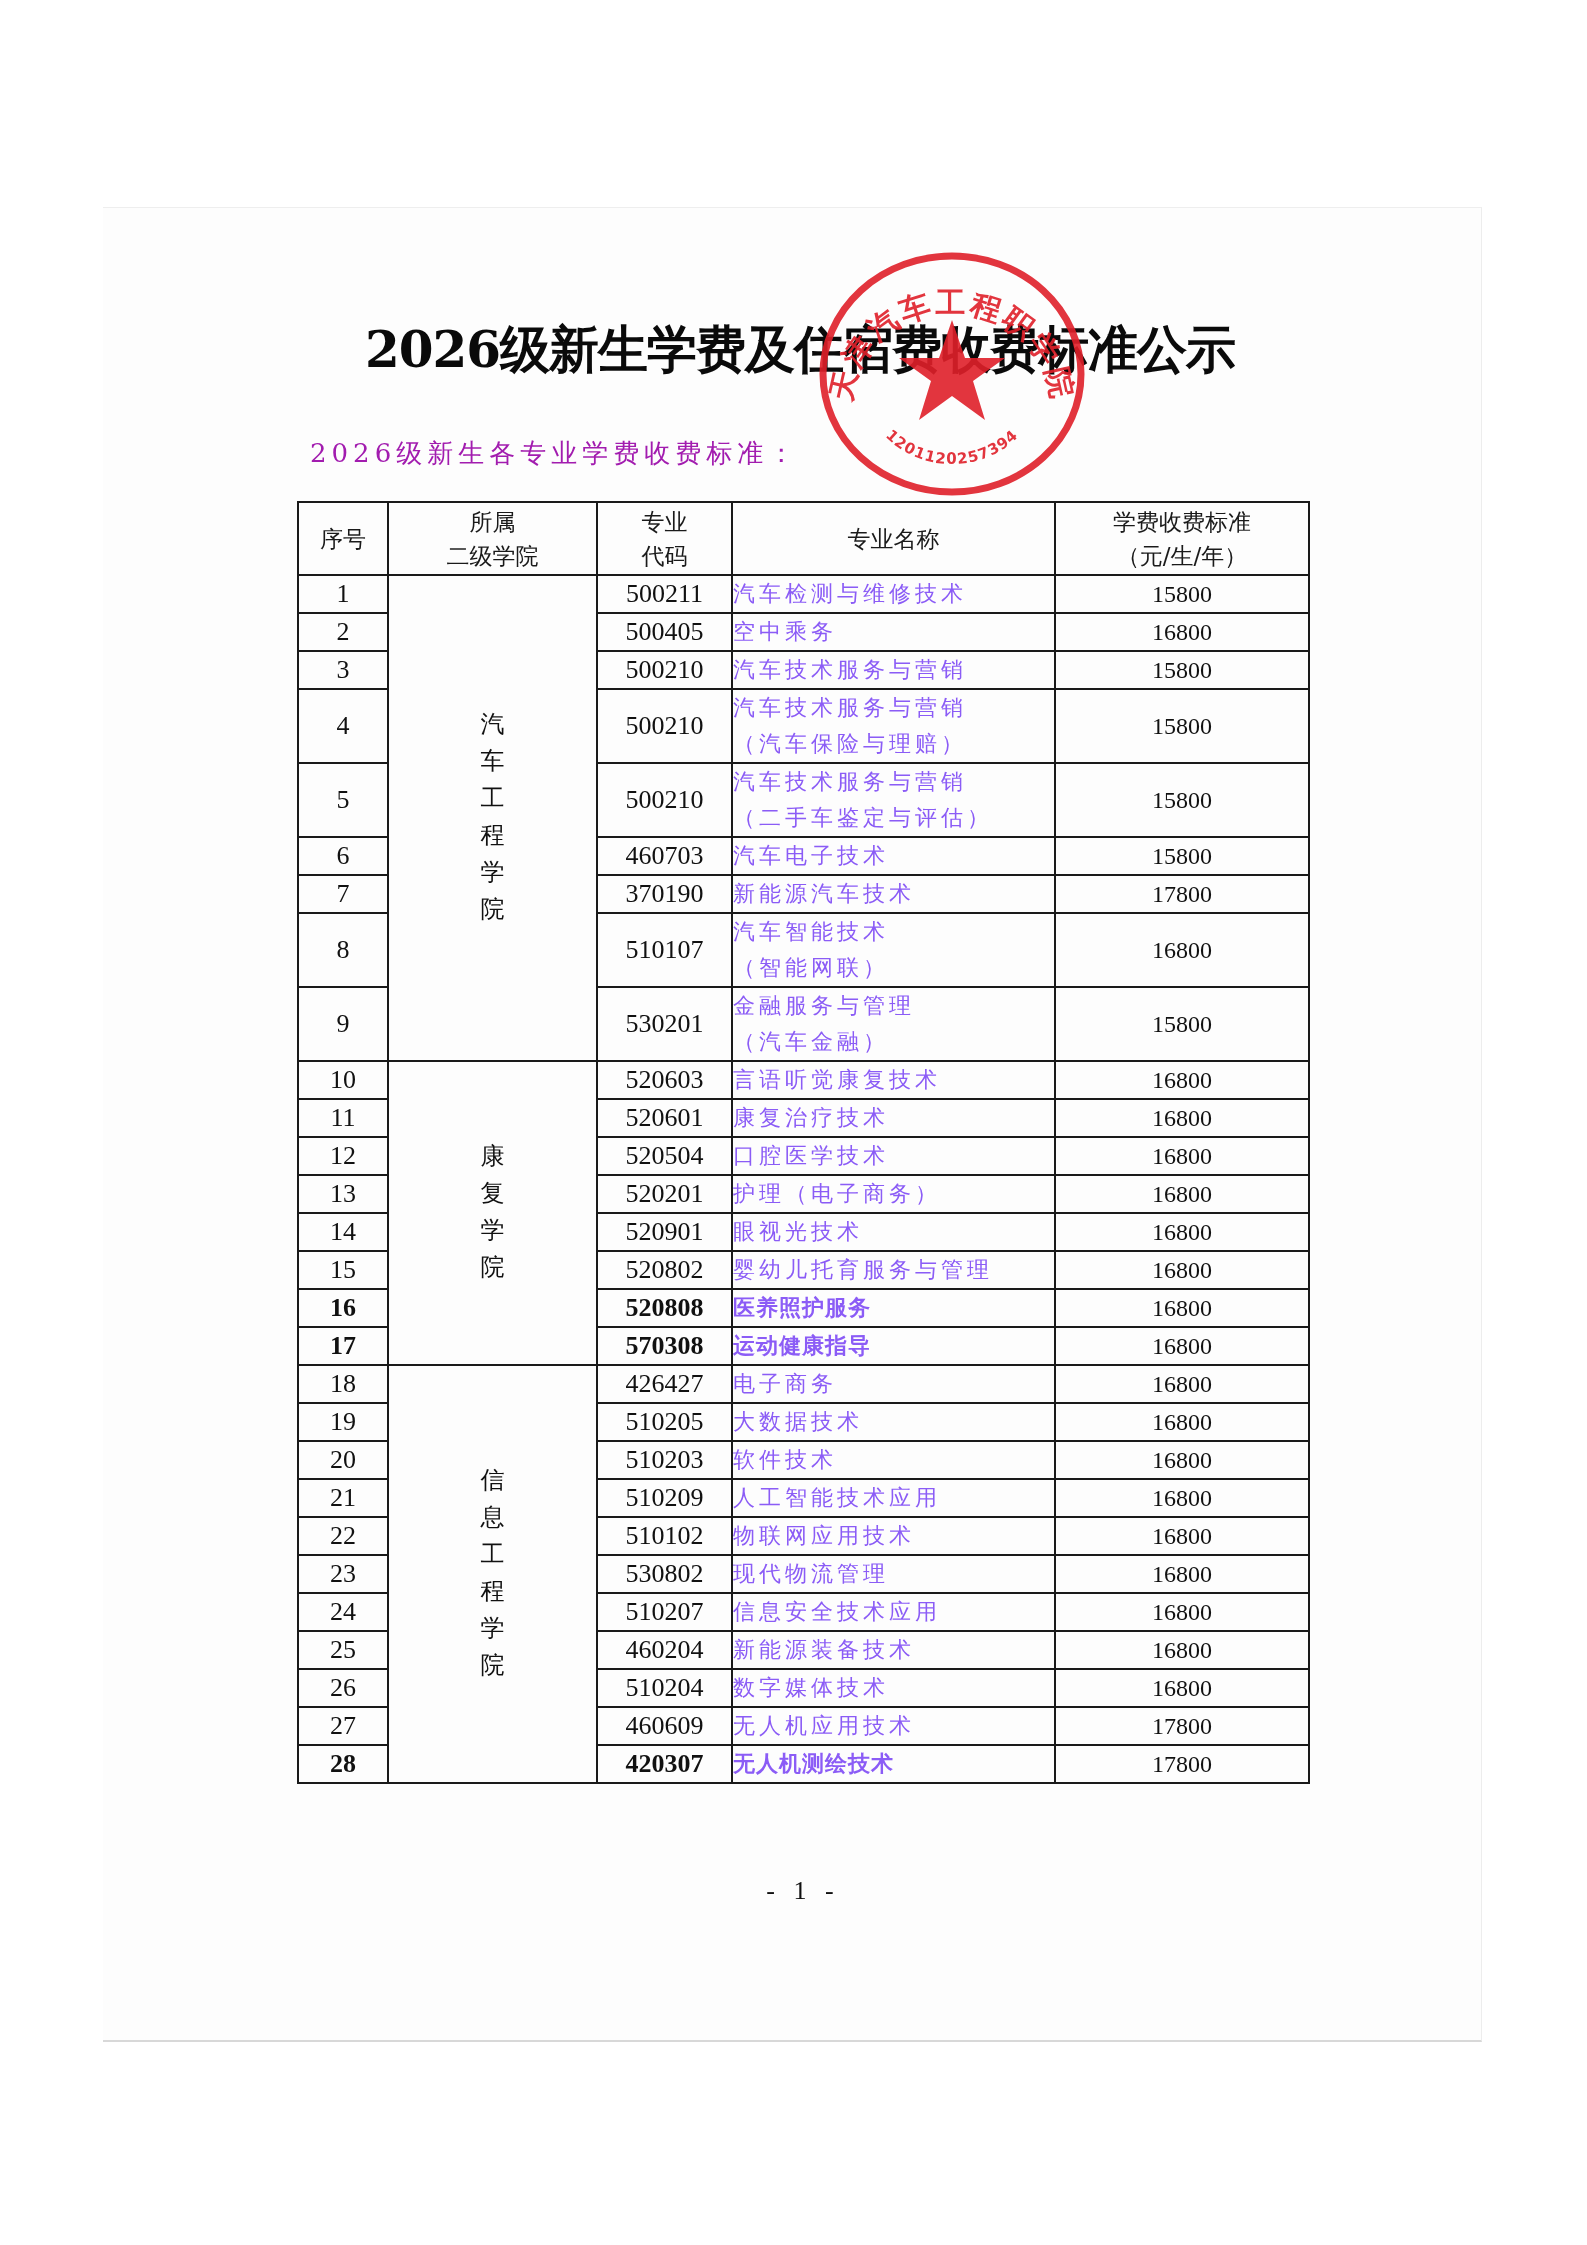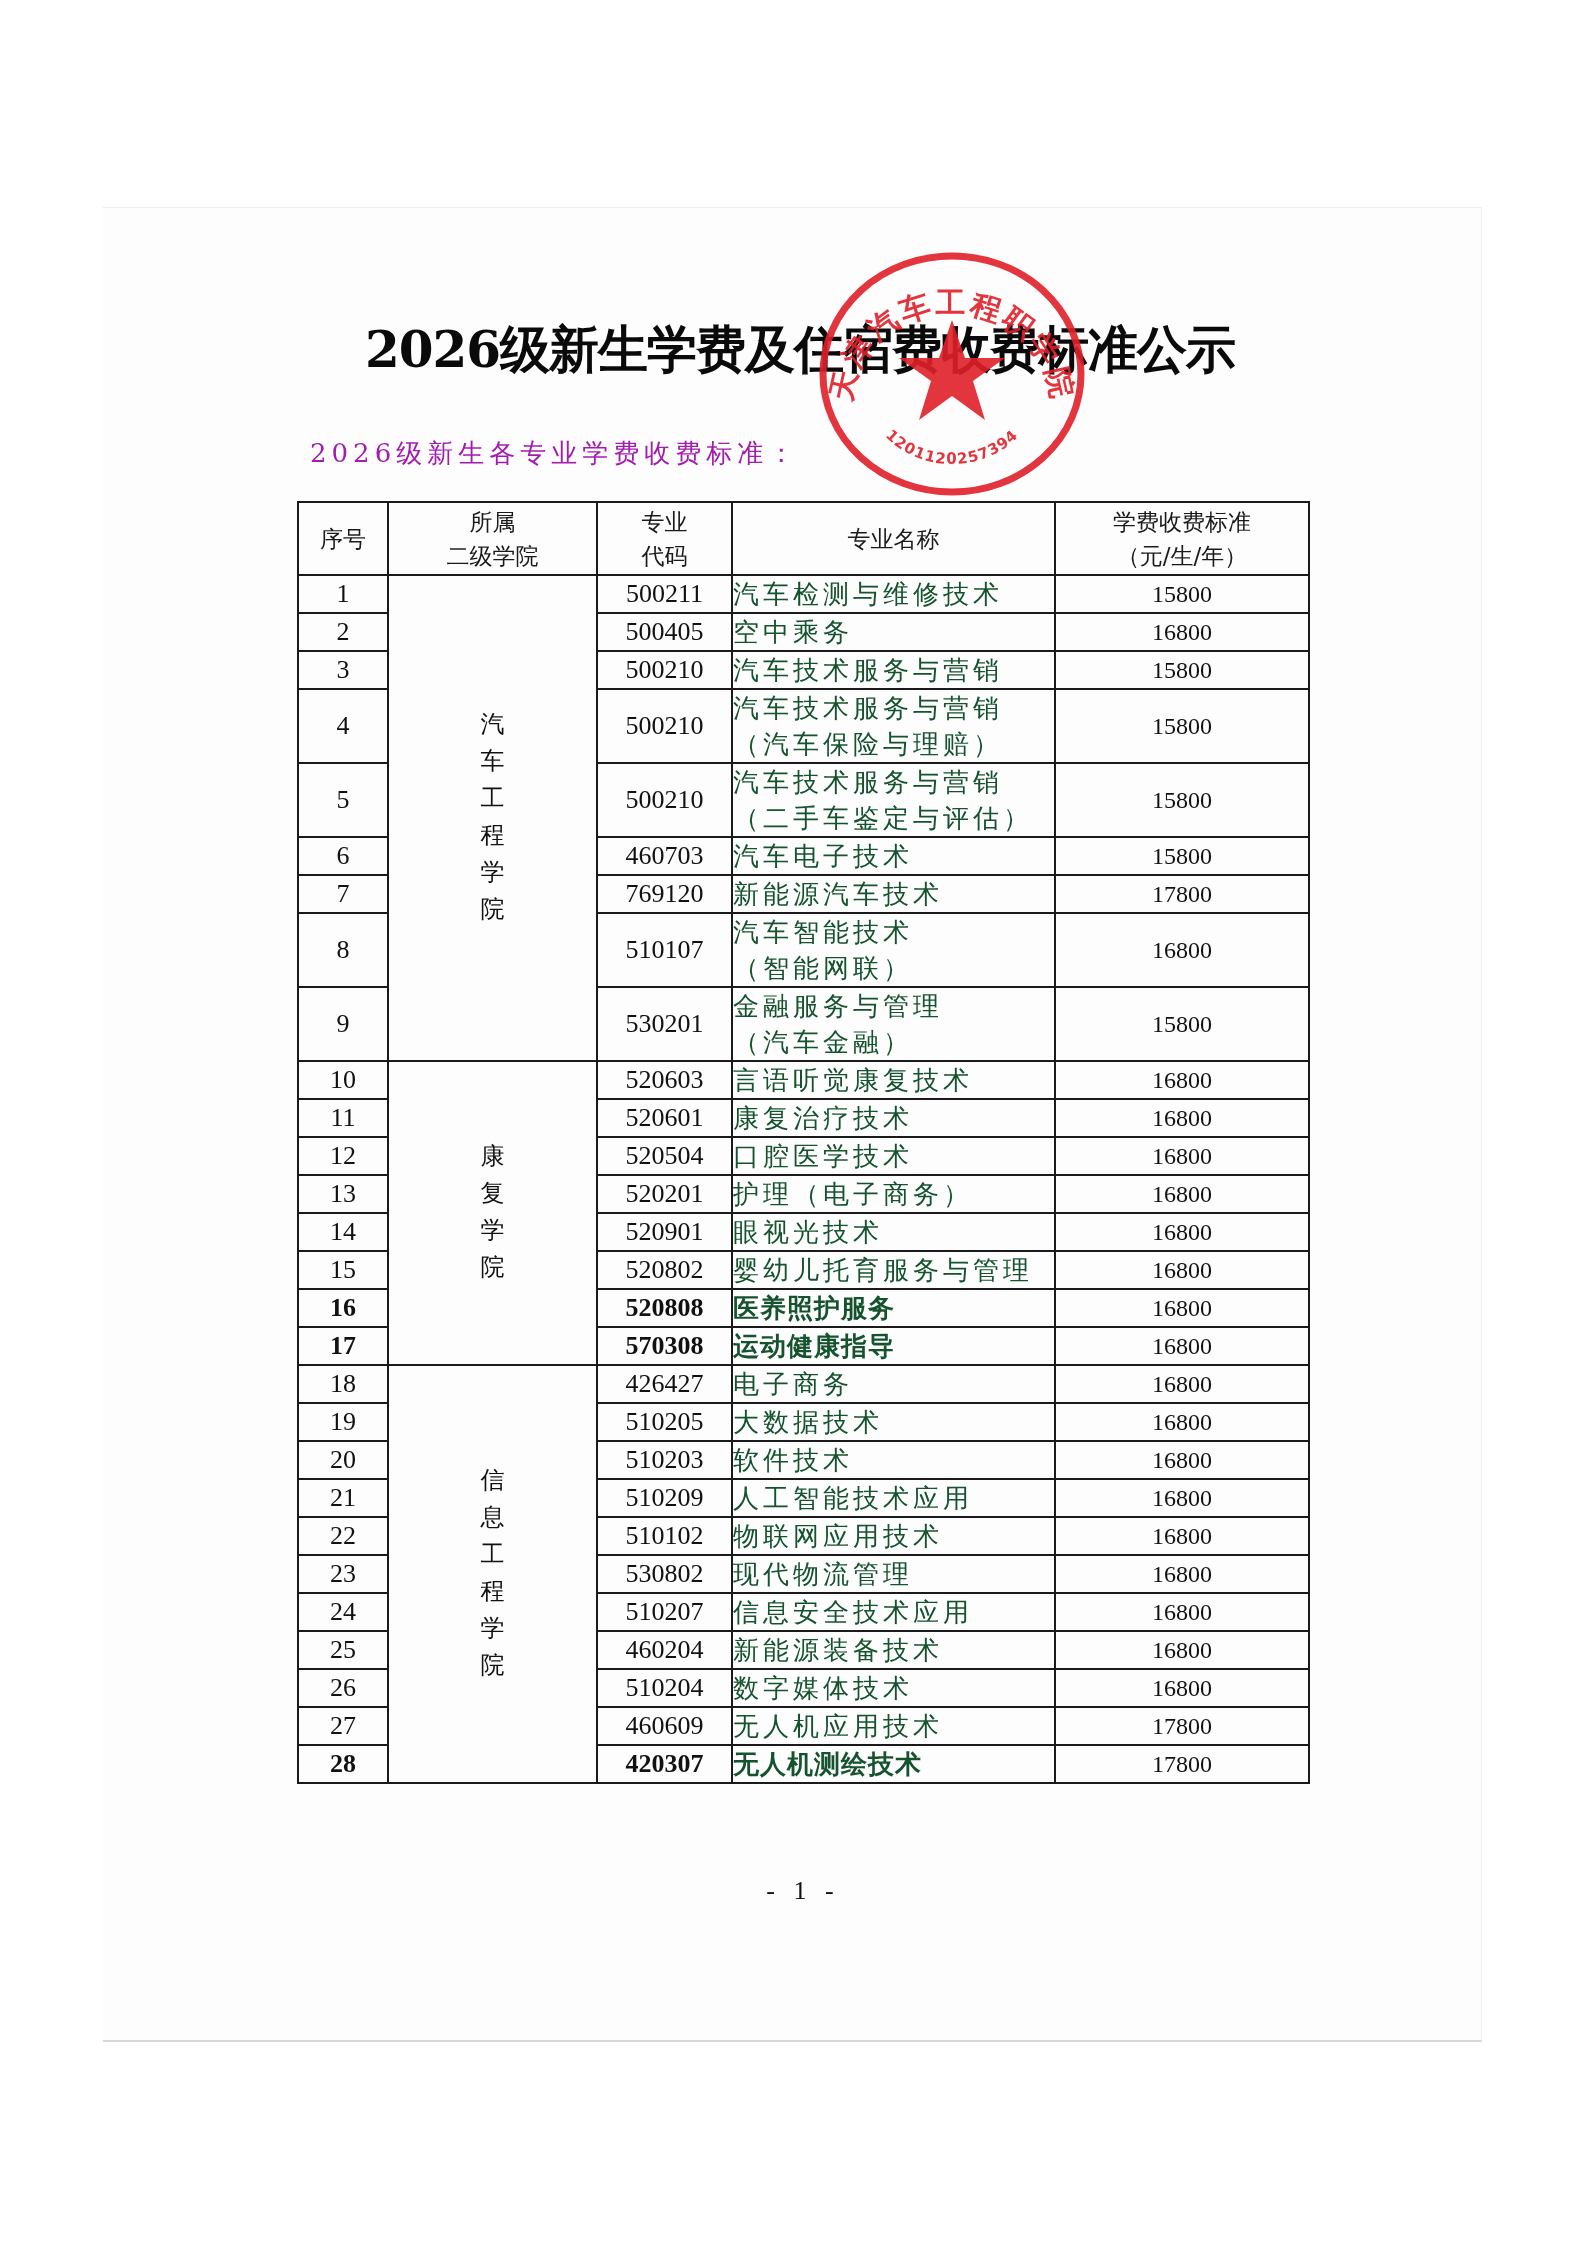--- a/index.html
+++ b/index.html
@@ -7,21 +7,21 @@
   .scan { position:absolute; left:103px; top:207px; width:1378px; height:1832px; background:#fdfdfd; border-top:1px solid #eeeeee; border-right:1px solid #ededed; border-bottom:2px solid #d8d8d8; }
   .title { position:absolute; left:300px; top:318px; width:1000px; text-align:center; font-family:"DejaVu Serif", serif; font-weight:bold; font-size:50px; line-height:64px; letter-spacing:-1px; color:#0a0a0a; white-space:nowrap; z-index:2; transform:scaleY(1.02); }
   .subtitle { position:absolute; left:310px; top:436px; font-family:"DejaVu Serif", serif; font-size:26px; line-height:34px; letter-spacing:5px; color:#a21caf; white-space:nowrap; z-index:2; }
   table.fees { position:absolute; left:297px; top:501px; border-collapse:collapse; table-layout:fixed; z-index:2; }
   table.fees td, table.fees th { border:2px solid #1a1a1a; padding:0; font-weight:normal; vertical-align:middle; }
   th { font-family:"DejaVu Sans", sans-serif; font-size:23px; line-height:34px; text-align:center; height:71px; color:#1a1a1a; }
   td.seq { text-align:center; font-family:"Liberation Serif", serif; font-size:26px; }
   td.college { text-align:center; font-family:Liberation Mono, monospace; font-size:24px; }
   td.college .vt { display:inline-block; width:30px; line-height:37px; word-break:break-all; white-space:normal; }
   td.code { text-align:center; font-family:"Liberation Serif", serif; font-size:26px; }
-  td.name { text-align:left; padding-left:14px; font-family:"DejaVu Sans", sans-serif; font-size:26px; letter-spacing:4px; line-height:36px; color:#14532d; }
+  td.name { text-align:left; padding-left:14px; font-family:"DejaVu Sans", sans-serif; font-size:22px; letter-spacing:4px; line-height:36px; color:#8b5cf6; }
   td.fee { text-align:center; font-family:"Liberation Serif", serif; font-weight:bold; font-size:24px; }
   tr.single td { height:34px; }
   tr.double td { height:71px; }
   tr.bold td.seq, tr.bold td.code { font-weight:bold;margin-top:8px; }
   tr.bold td.name { font-weight:bold; letter-spacing:1px; }
   .name-line { display:block; }
   .stamp { position:absolute; left:817px; top:250px; width:270px; height:248px; z-index:3; pointer-events:none; opacity:0.9; }
   .pagenum { position:absolute; left:703px; top:1876px; width:200px; text-align:center; font-family:"Liberation Serif", serif; font-size:26px; letter-spacing:6px; color:#111; }
 </style>
 </head>
@@ -98,21 +98,21 @@
       <td class="fee">15800</td>
     </tr>
     <tr class="single">
       <td class="seq">6</td>
       <td class="code">460703</td>
       <td class="name">汽车电子技术</td>
       <td class="fee">15800</td>
     </tr>
     <tr class="single">
       <td class="seq">7</td>
-      <td class="code">769120</td>
+      <td class="code">370190</td>
       <td class="name">新能源汽车技术</td>
       <td class="fee">17800</td>
     </tr>
     <tr class="double">
       <td class="seq">8</td>
       <td class="code">510107</td>
       <td class="name">
         <span class="name-line">汽车智能技术</span>
         <span class="name-line">（智能网联）</span>
       </td>

